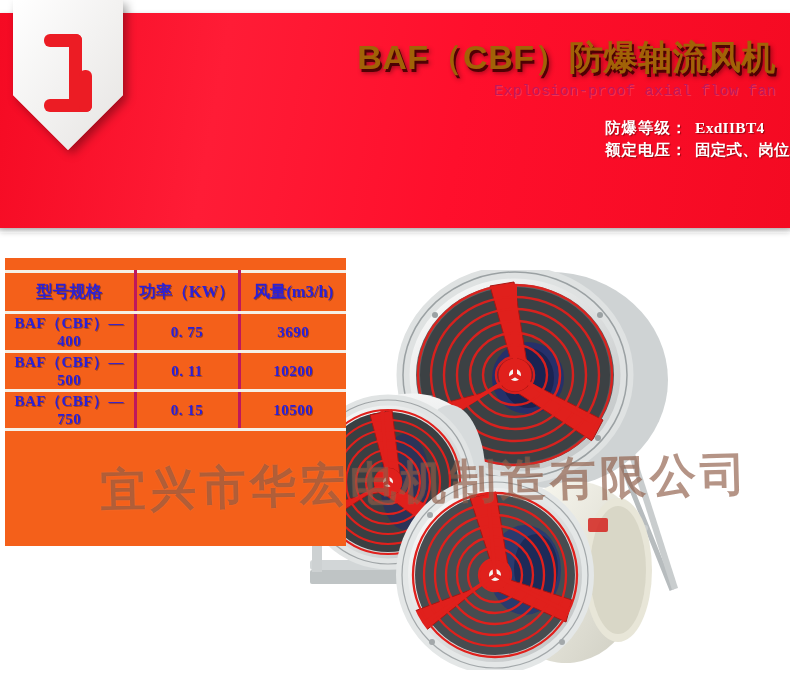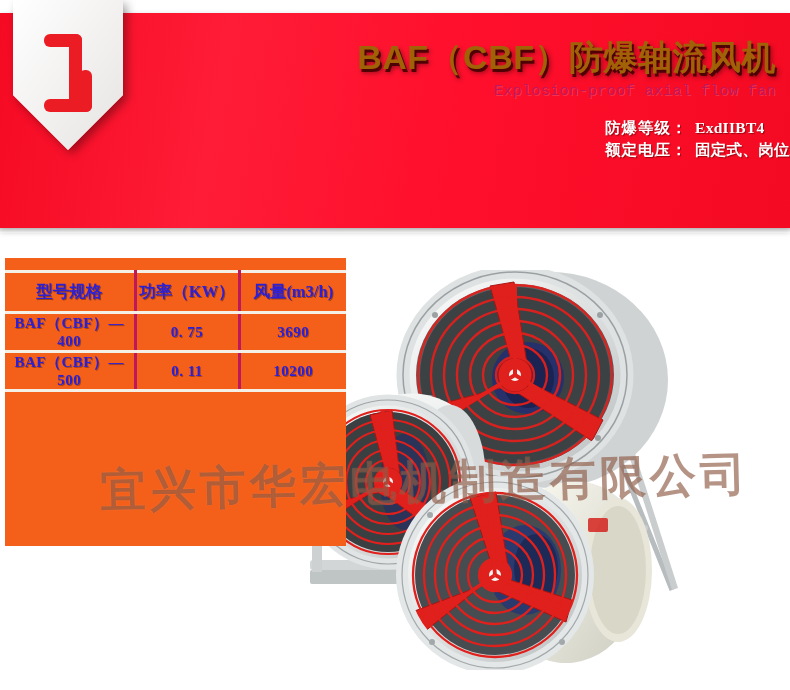--- a/index.html
+++ b/index.html
@@ -274,18 +274,23 @@
       <tr>
         <td>BAF（CBF）—400</td>
         <td>0. 75</td>
         <td>3690</td>
       </tr>
       <tr>
         <td>BAF（CBF）—500</td>
         <td>0. 11</td>
         <td>10200</td>
       </tr>
+      <tr>
+        <td>BAF（CBF）—750</td>
+        <td>0. 15</td>
+        <td>10500</td>
+      </tr>
     </tbody>
   </table>
   <div class="tbl-pad-bot"></div>
 </div>
 
 <div class="watermark">宜兴市华宏电机制造有限公司</div>
 
 </body></html>

